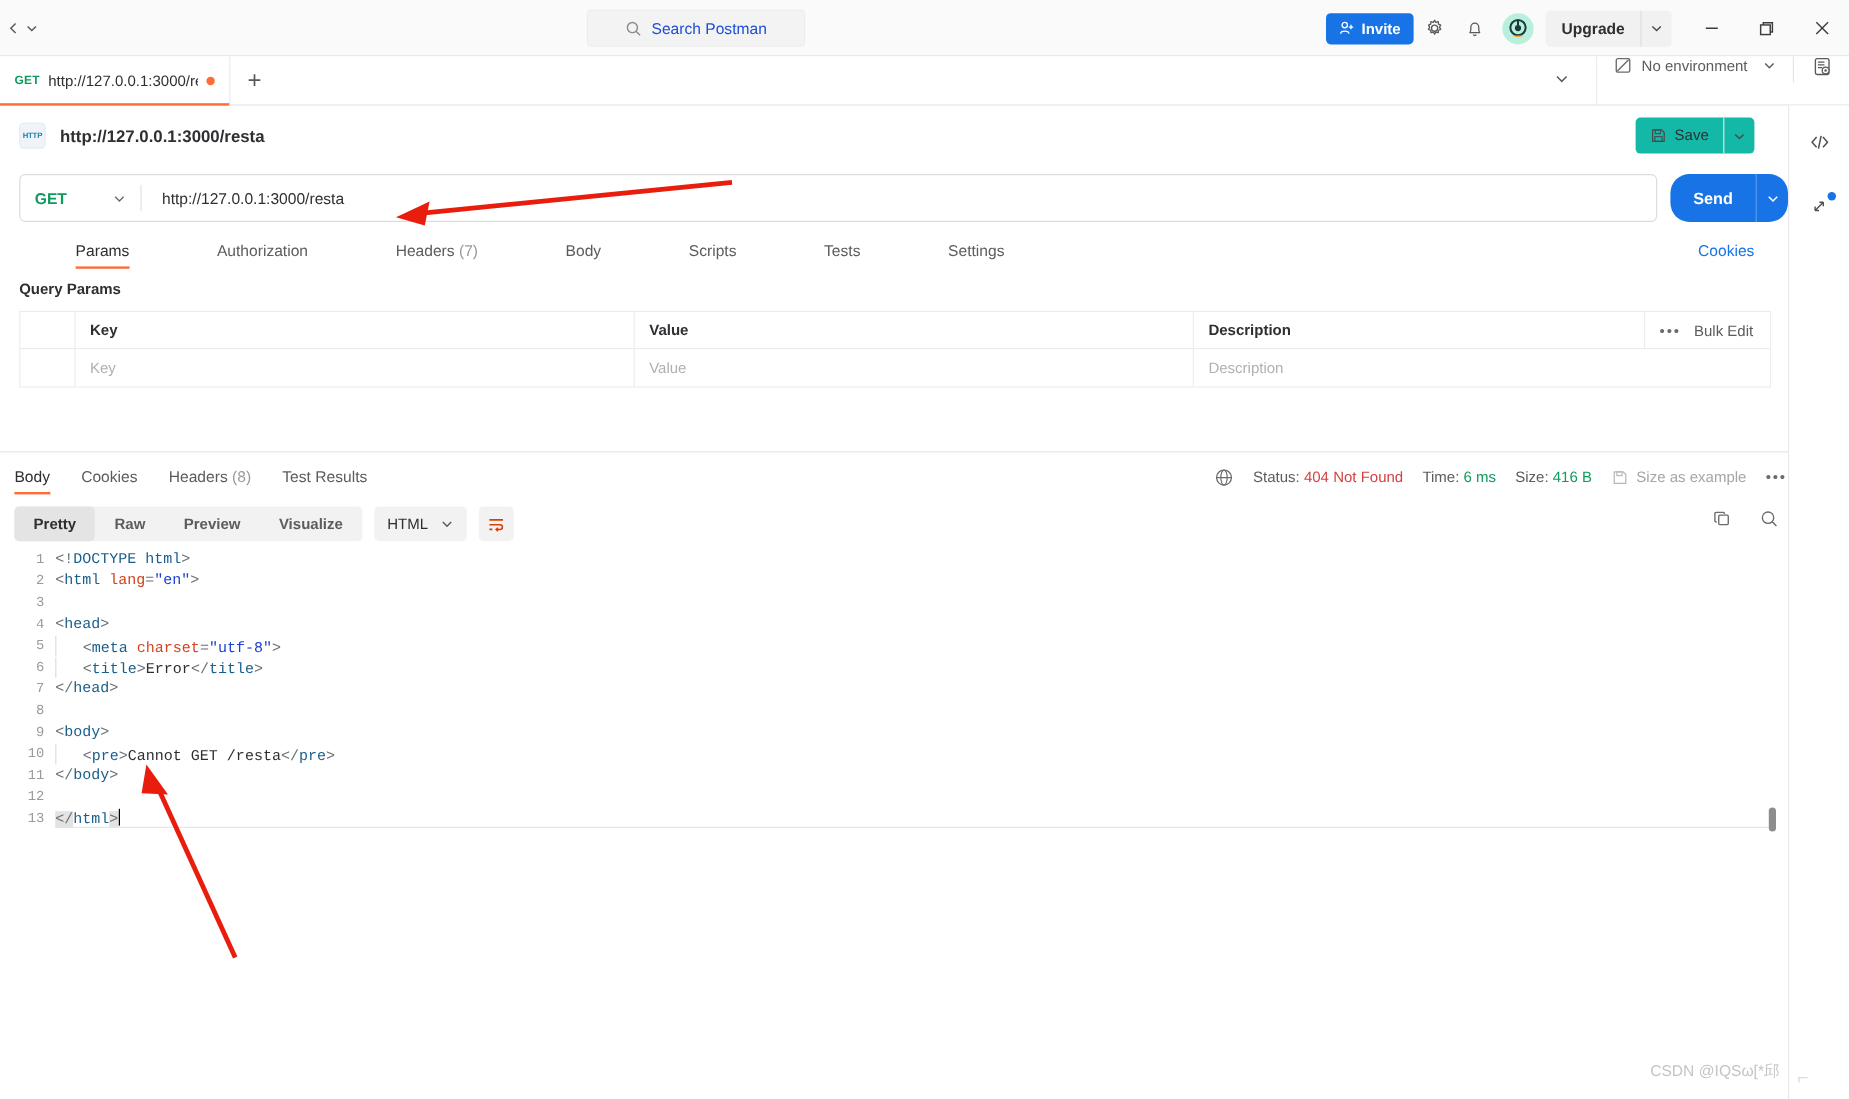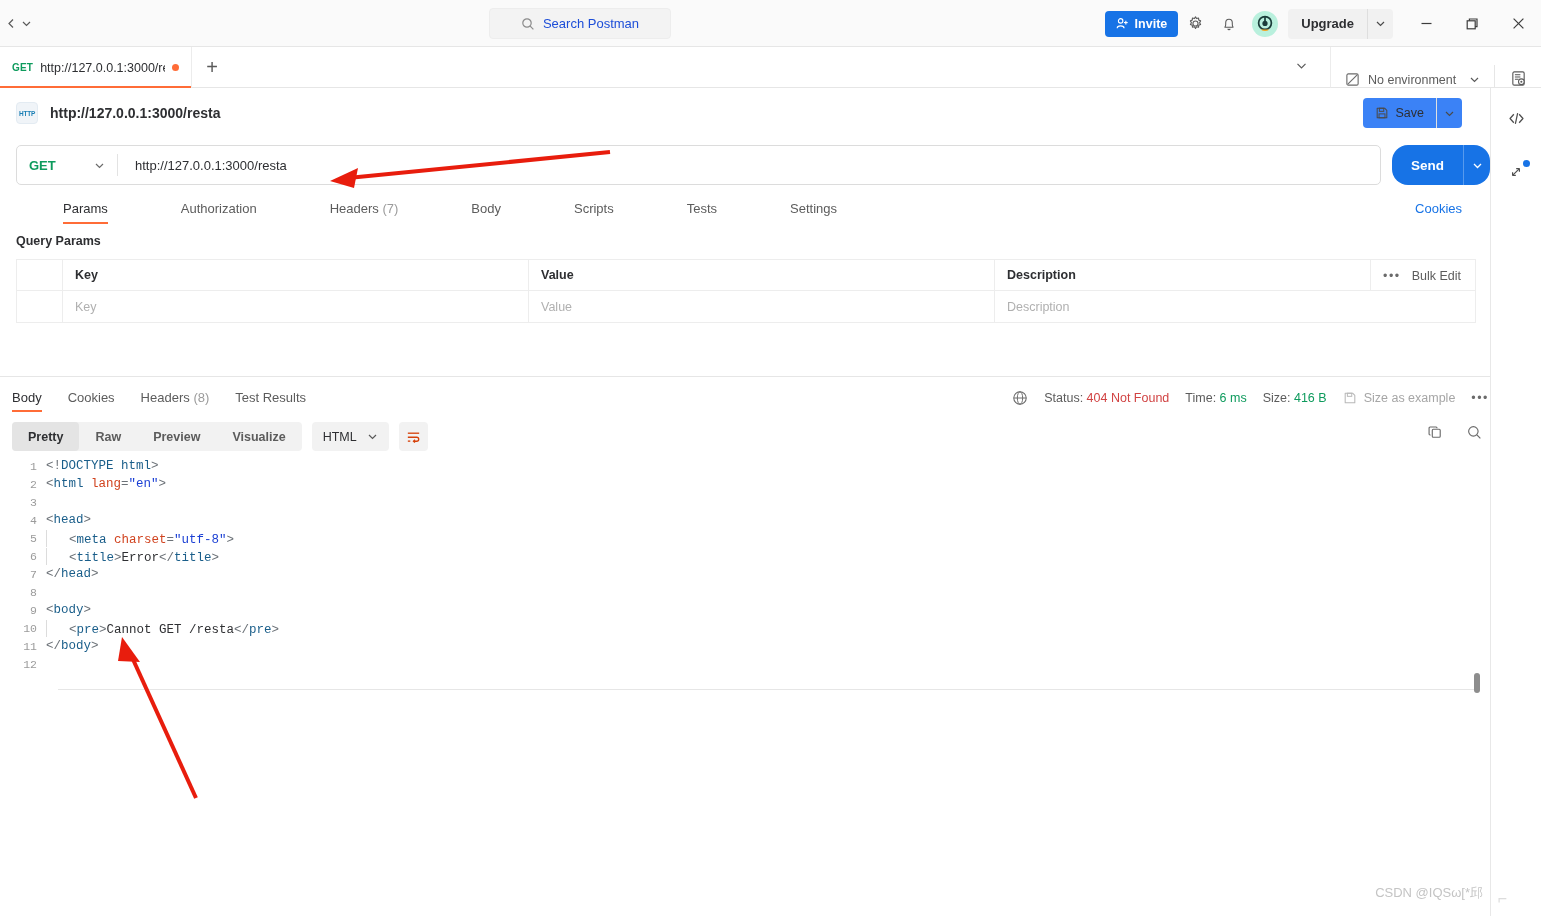--- a/index.html
+++ b/index.html
@@ -69,21 +69,21 @@
   }
   .tab-method { font-size: 10px; font-weight: bold; color: #0e9b5d; letter-spacing: .2px; }
   .tab-name { font-size: 12.5px; color: #2e2f32; max-width: 125px; overflow: hidden; white-space: nowrap; }
   .tab-dot { width: 7px; height: 7px; border-radius: 50%; background: #ff6c37; flex: none; }
   .tab-plus { width: 40px; display: flex; align-items: center; justify-content: center; color: #5a5a5a; font-size: 20px; font-weight: 300; }
   .tab-caret { position: absolute; right: 22px; top: 12px; color: #5a5a5a; }
 
   .envbar {
     position: absolute; top: 47px; left: 1330px; width: 211px; height: 41px;
     background: #fff; border-bottom: 1px solid #e6e6e6; border-left: 1px solid #ececec;
-    display: flex; align-items: flex-end;
+    display: flex; align-items: flex-start;
   }
   .env-sel { display: flex; align-items: center; gap: 8px; padding-left: 14px; color: #5c5c5c; font-size: 12.5px; flex: 1; }
   .env-sep { width: 1px; height: 22px; background: #e6e6e6; }
   .env-eye { width: 46px; display: flex; align-items: center; justify-content: center; color: #5a5a5a; }
 
   
   .rail {
     position: absolute; top: 88px; right: 0; width: 51px; height: 828px;
     background: #fff; border-left: 1px solid #e8e8e8;
     display: flex; flex-direction: column; align-items: center; padding-top: 16px; gap: 26px;
@@ -98,21 +98,21 @@
   }
   .proto-badge {
     width: 22px; height: 22px; border-radius: 4px; background: #f0f4f8;
     display: flex; align-items: center; justify-content: center;
     font-size: 6.5px; font-weight: bold; color: #1a7fb5; letter-spacing: -.2px;
     border: 1px solid #e3ebf2;
   }
   .req-title { margin-left: 12px; font-size: 14px; font-weight: bold; color: #2e2f32; }
   .save-group {
     position: absolute; right: 28px; top: 10px; display: flex; align-items: center;
-    background: #3b82f6; border-radius: 4px; height: 30px;
+    background: #14b8a6; border-radius: 4px; height: 30px;
   }
   .save-btn { display: flex; align-items: center; gap: 7px; padding: 0 12px; font-size: 12.5px; color: #2e2f32; background: none; border: none; height: 30px; }
   .save-caret { width: 26px; height: 30px; display: flex; align-items: center; justify-content: center; border-left: 1px solid #e0e0e0; color: #4a4a4a; }
 
   
   .urlrow { position: absolute; top: 145px; left: 16px; width: 1474px; height: 40px; display: flex; gap: 11px; }
   .url-input-wrap {
     flex: 1; height: 40px; border: 1px solid #dcdcdc; border-radius: 5px;
     display: flex; align-items: center; background: #fff;
   }
@@ -535,20 +535,24 @@
         <span class="ctext"><span class="indent-guide"></span><span class="pb">&lt;</span><span class="tg">pre</span><span class="pb">&gt;</span><span class="tx">Cannot GET /resta</span><span class="pb">&lt;/</span><span class="tg">pre</span><span class="pb">&gt;</span></span>
       </div>
     <div class="cline">
         <span class="gutter">11</span>
         <span class="ctext"><span class="pb">&lt;/</span><span class="tg">body</span><span class="pb">&gt;</span></span>
       </div>
     <div class="cline">
         <span class="gutter">12</span>
         <span class="ctext"></span>
       </div>
+    <div class="cline">
+        <span class="gutter">13</span>
+        <span class="ctext"><span class="pb sel-box">&lt;/</span><span class="tg">html</span><span class="pb sel-box">&gt;</span><span class="caret"></span></span>
+      </div>
   </div>
 
   <div class="code-underline"></div>
   <div class="vscroll"></div>
 
   <svg class="arrowsvg">
     <g>
       <line x1="610" y1="152" x2="348" y2="178" stroke="#e81d0d" stroke-width="4"></line>
       <polygon points="330,181 358,168 354,188" fill="#e81d0d"></polygon>
     </g>

